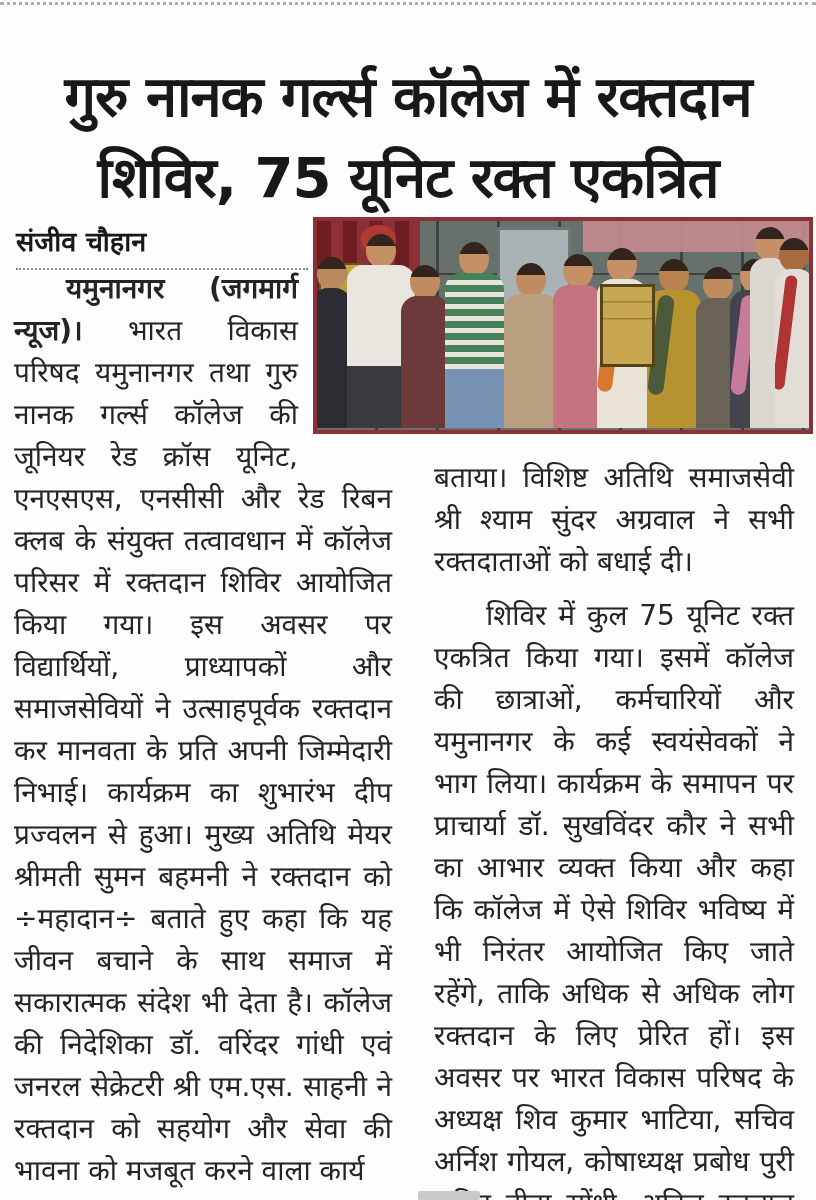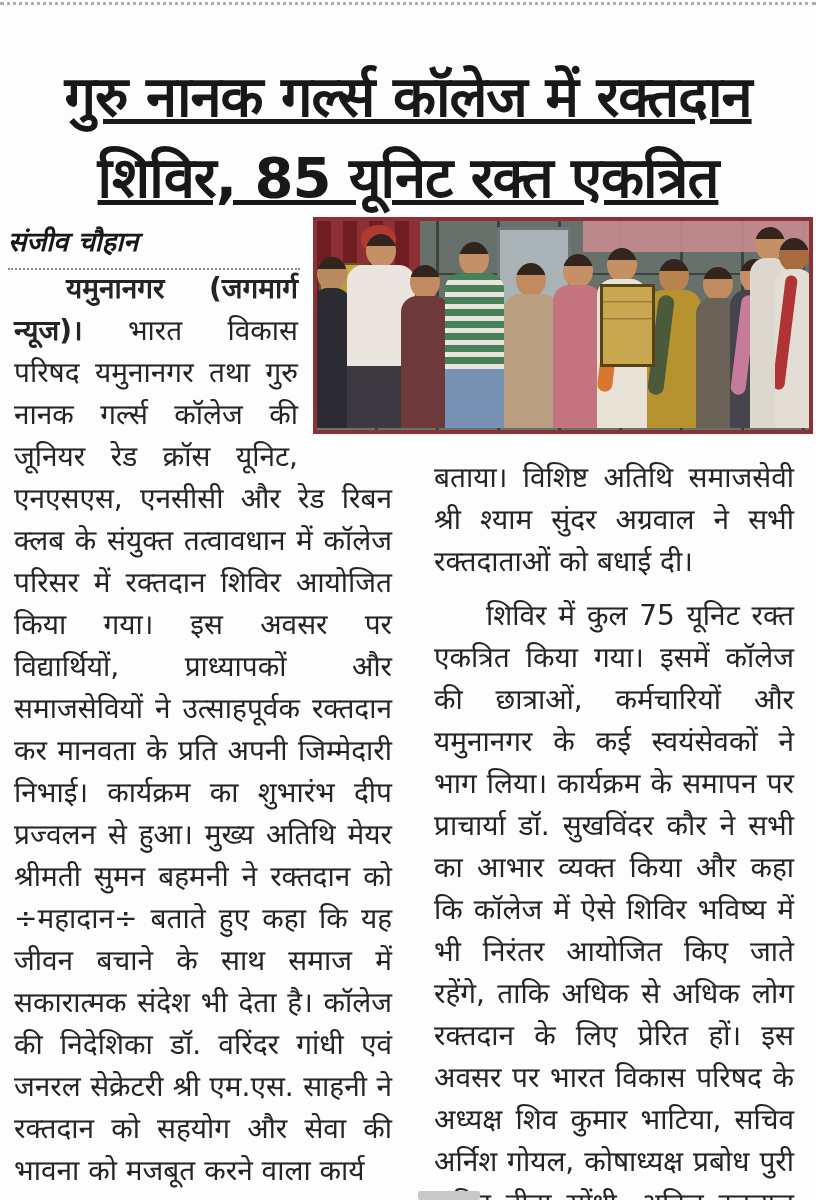--- a/index.html
+++ b/index.html
@@ -21,28 +21,27 @@
   }
   .headline{
     position:absolute;top:18px;left:0;width:100%;
     text-align:center;
     font-weight:700;
     font-size:56px;
     line-height:81px;
     color:var(--headline-color,#181818);
     letter-spacing:-1px;
   }
-  .headline .hl-line{display:block;white-space:nowrap;text-decoration:underline;}
+  .headline .hl-line{display:block;white-space:nowrap;}
   .byline{
-    position:absolute;top:222px;left:8px;width:292px;
+    position:absolute;top:222px;left:16px;width:292px;
     font-size:27px;font-weight:700;
     color:var(--headline-color,#181818);
     padding-bottom:9px;
     border-bottom:2px dotted var(--rule,#8a8a8a);
-    font-style:italic;
   }
   
   .photo{
     position:absolute;left:313px;top:217px;width:500px;height:217px;
     box-sizing:border-box;
     border:4px solid var(--photo-border,#8c3136);
     background:var(--wall,#67706b);
     overflow:hidden;
   }
   .photo-scene{position:absolute;inset:0;
@@ -124,21 +123,21 @@
 </style>
 </head>
 <body>
 
 <div class="page">
 
   <div class="top-dotted"></div>
 
   <h1 class="headline">
     <span class="hl-line">गुरु नानक गर्ल्स कॉलेज में रक्तदान</span>
-    <span class="hl-line">शिविर, 85 यूनिट रक्त एकत्रित</span>
+    <span class="hl-line">शिविर, 75 यूनिट रक्त एकत्रित</span>
   </h1>
 
   <div class="byline">
     <span>संजीव चौहान</span>
   </div>
 
   <div class="photo">
     <div class="photo-scene"></div>
     <div class="banner"></div>
     <div class="curtain"></div>

